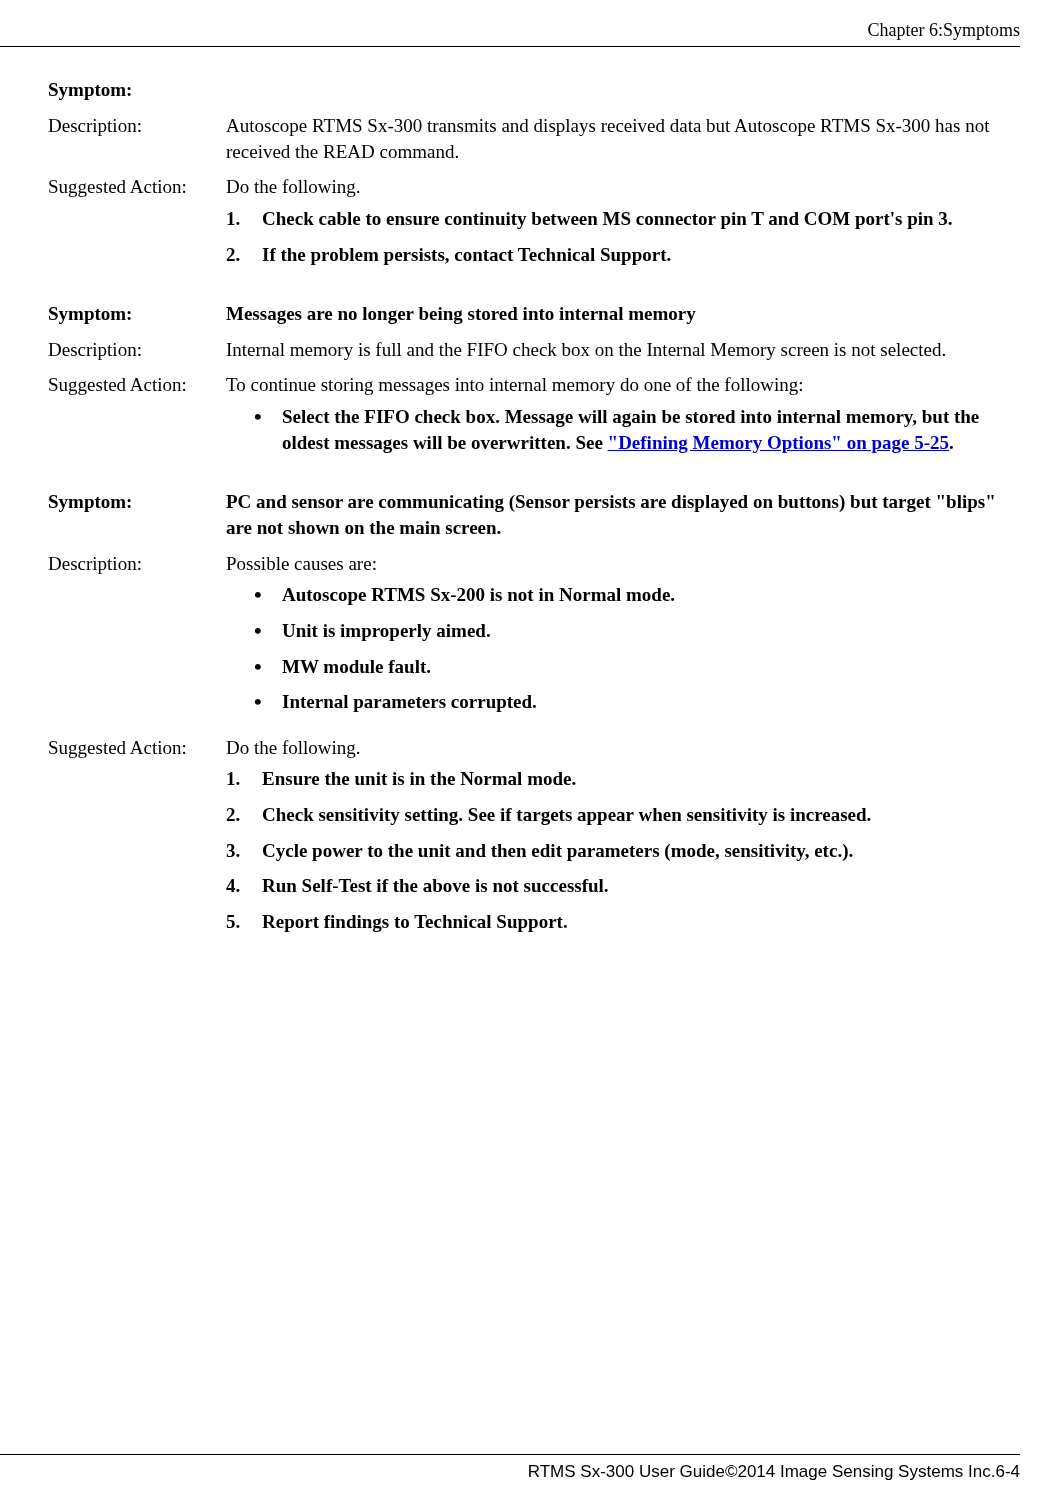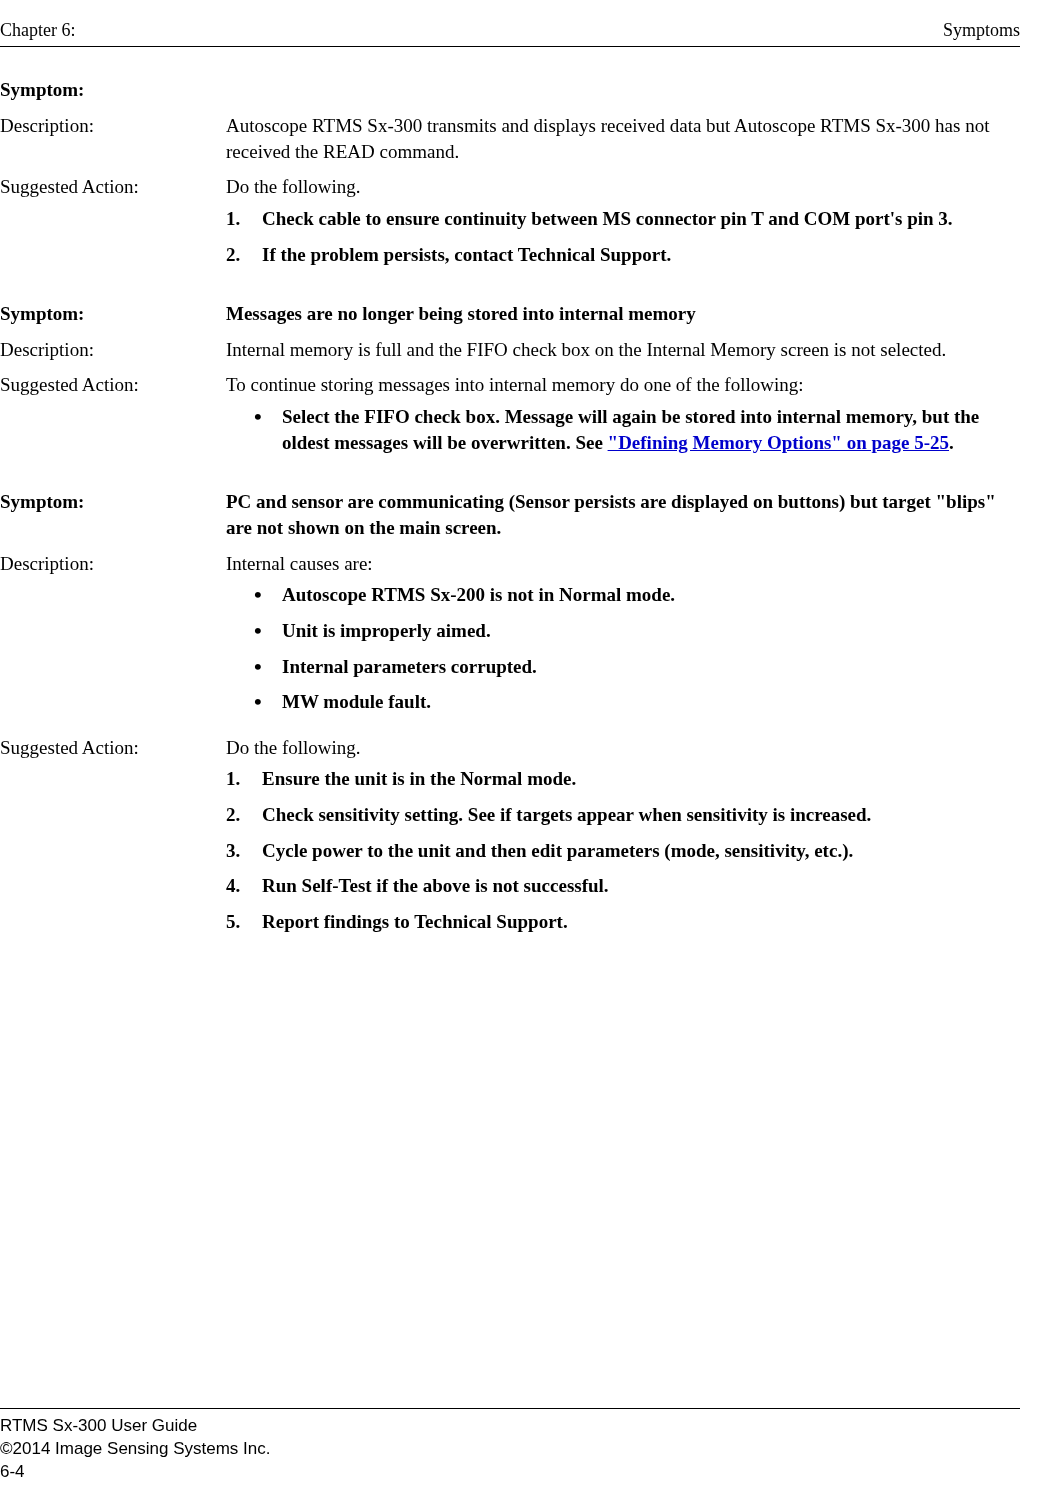--- a/index.html
+++ b/index.html
@@ -9,45 +9,45 @@
       color: #000;
       background: #fff;
       width: 1050px;
       height: 1502px;
       padding: 18px 30px 20px 0;
       position: relative;
       line-height: 1.35;
     }
     .header-row {
       display: flex;
-      justify-content: space-between;
+      justify-content: flex-end;
       font-size: 18px;
       padding-bottom: 4px;
       border-bottom: 1px solid #000;
       margin-bottom: 30px;
     }
     .footer-row {
       position: absolute;
       bottom: 18px;
       left: 0;
       right: 30px;
       display: flex;
-      justify-content: space-between;
+      justify-content: flex-end;
       font-size: 17px;
       font-family: Arial, Helvetica, sans-serif;
       border-top: 1px solid #000;
       padding-top: 6px;
-      flex-direction: column;
     }
     .content { }
     .block { display: flex; margin-bottom: 6px; }
     .label-col {
       width: 226px;
       flex: 0 0 226px;
       padding-right: 10px;
+      padding-left: 48px;
     }
     .body-col { flex: 1; }
     .bold { font-weight: bold; }
     .section-gap-sm { margin-top: 10px; }
     .section-gap { margin-top: 24px; }
     ol.numbered {
       list-style: none;
       counter-reset: num;
       margin-top: 6px;
       font-weight: bold;
@@ -135,26 +135,26 @@
     </div>
   </div>
 
   <div class="block section-gap">
     <div class="label-col bold">Symptom:</div>
     <div class="body-col bold">PC and sensor are communicating (Sensor persists are displayed on buttons) but target "blips" are not shown on the main screen.</div>
   </div>
   <div class="block section-gap-sm">
     <div class="label-col">Description:</div>
     <div class="body-col">
-      <div>Internal causes are:</div>
+      <div>Possible causes are:</div>
       <ul class="bulleted">
         <li>Autoscope RTMS Sx-200 is not in Normal mode.</li>
         <li>Unit is improperly aimed.</li>
+        <li>MW module fault.</li>
         <li>Internal parameters corrupted.</li>
-        <li>MW module fault.</li>
       </ul>
     </div>
   </div>
   <div class="block section-gap-sm">
     <div class="label-col">Suggested Action:</div>
     <div class="body-col">
       <div>Do the following.</div>
       <ol class="numbered">
         <li>Ensure the unit is in the Normal mode.</li>
         <li>Check sensitivity setting. See if targets appear when sensitivity is increased.</li>

